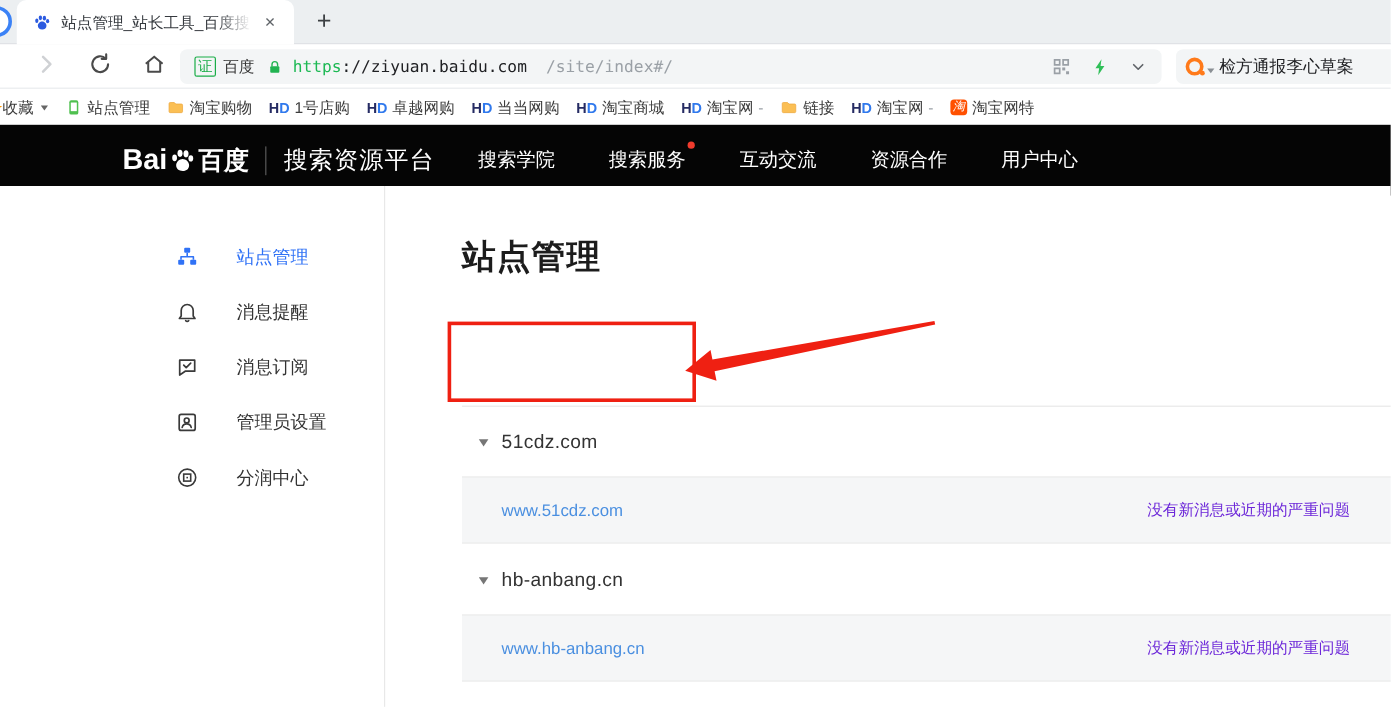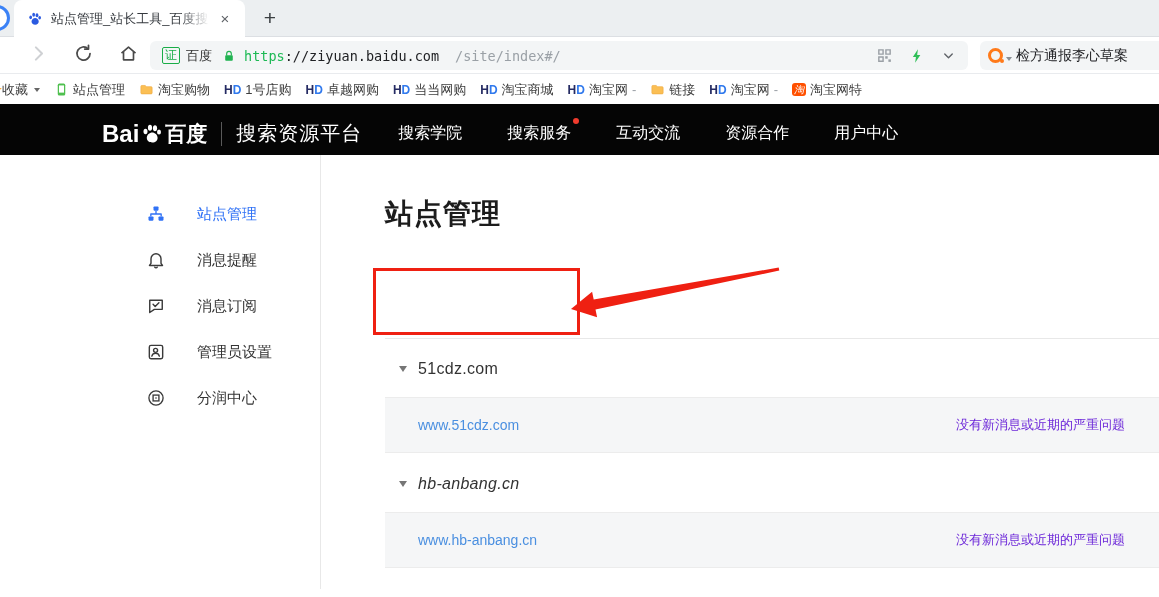--- a/index.html
+++ b/index.html
@@ -68,21 +68,21 @@
   .side-item.active .side-label { color:#3072f6; font-weight:500; }
 
   .page-title { position:absolute; left:385px; top:40px; font-size:28px; font-weight:700; color:#1c1c1c; letter-spacing:1px; }
 
   .red-rect { position:absolute; left:373px; top:113px; width:207px; height:67px; border:3px solid #ef2012; }
   .add-btn { position:absolute; left:385px; top:129px; width:119px; height:36px; background:#4285f4; border:none; border-radius:3px; color:#fff; font-size:14px; cursor:pointer; font-family:inherit; }
   .annot-arrow { position:absolute; left:0; top:0; width:1159px; height:434px; pointer-events:none; }
 
   .divider { position:absolute; left:385px; right:0; top:183px; border-top:1px solid #e8e8e8; }
   .site-head { position:absolute; left:399px; height:30px; display:flex; align-items:center; gap:11px; cursor:pointer;justify-content:center; }
-  .site-head.s1 { top:199px; } .site-head.s2 { top:314px;font-style:italic; }
+  .site-head.s1 { top:199px; } .site-head.s2 { top:314px; }
   .tri { width:0; height:0; border-left:4.5px solid transparent; border-right:4.5px solid transparent; border-top:6px solid #767676; }
   .domain { font-size:16px; color:#333; letter-spacing:.3px; }
   .site-row { position:absolute; left:385px; right:0; height:56px; background:#f5f6f7; border-top:1px solid #ececec; border-bottom:1px solid #ececec; display:flex; align-items:center; }
   .site-row.r1 { top:242px; } .site-row.r2 { top:357px; }
   .site-link { font-size:14px; color:#4a8fe0; margin-left:33px; text-decoration:none; cursor:pointer; }
   .site-status { margin-left:auto; margin-right:34px; font-size:13px; color:#6d28d9; }
 </style>
 </head>
 <body>
 

